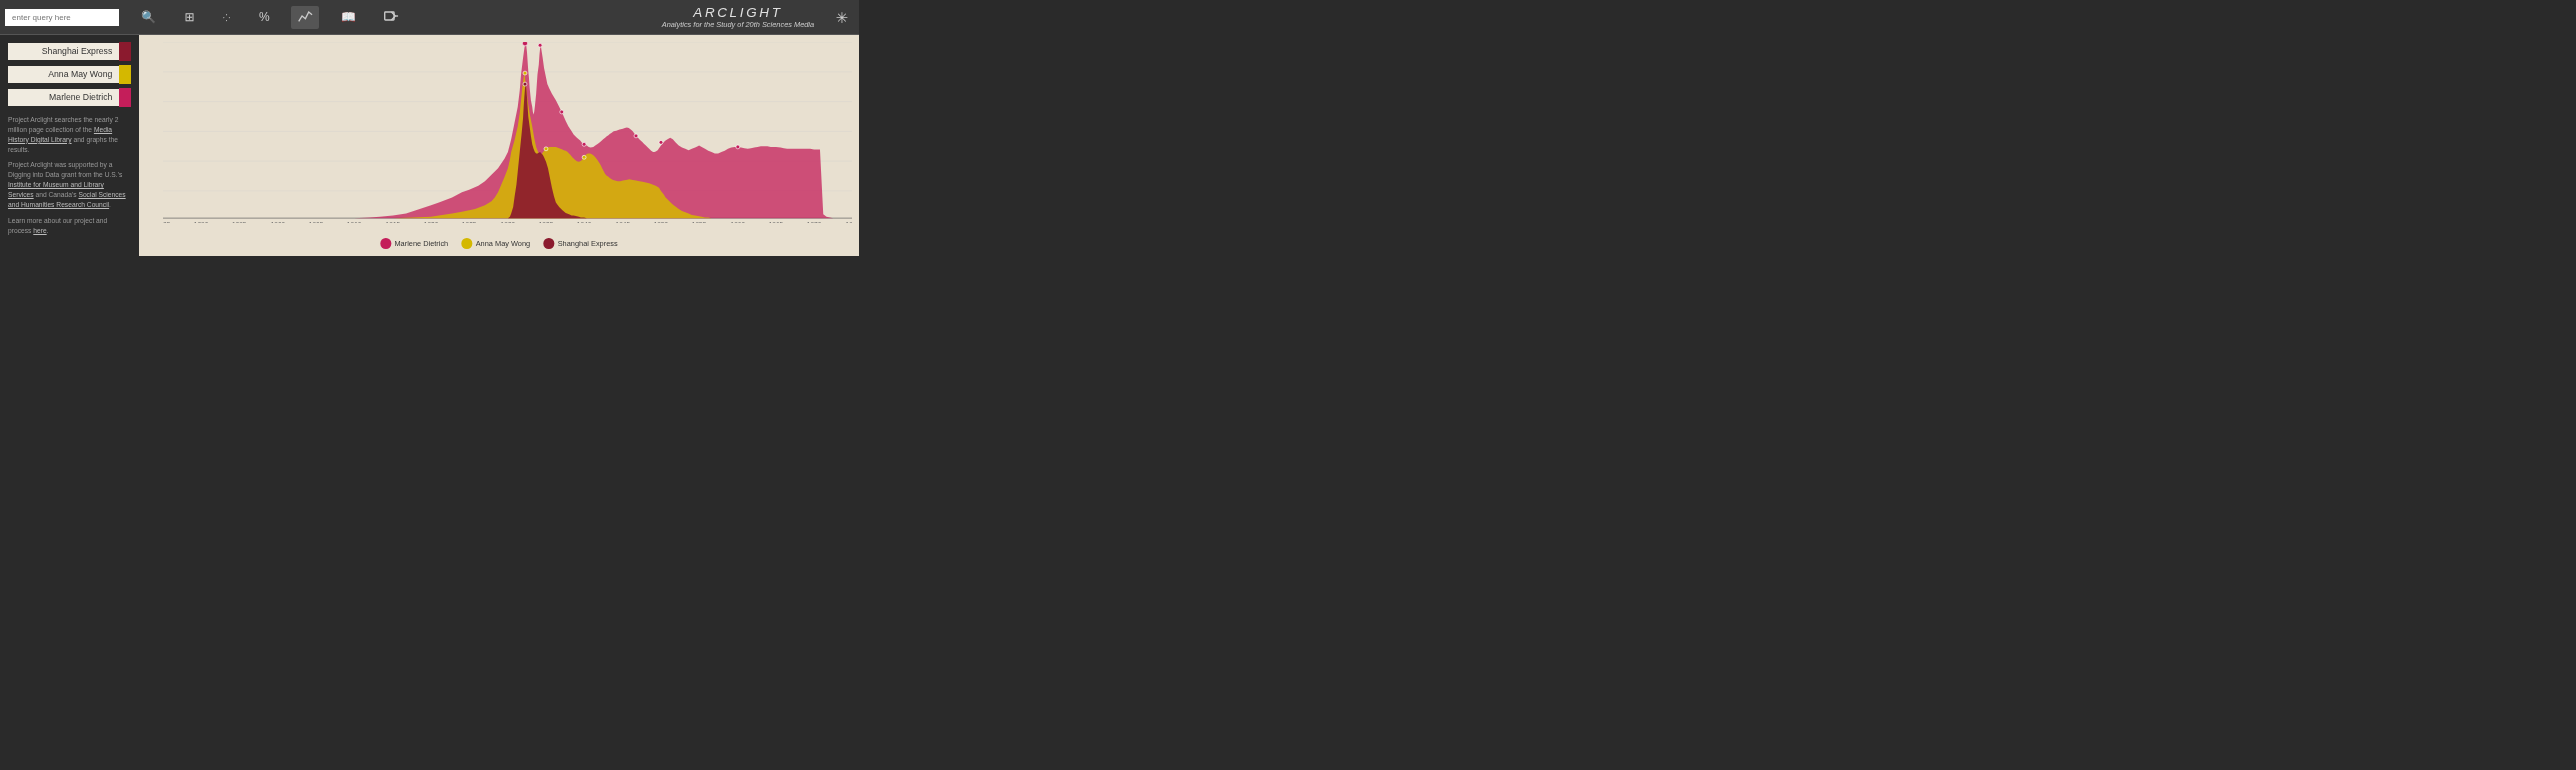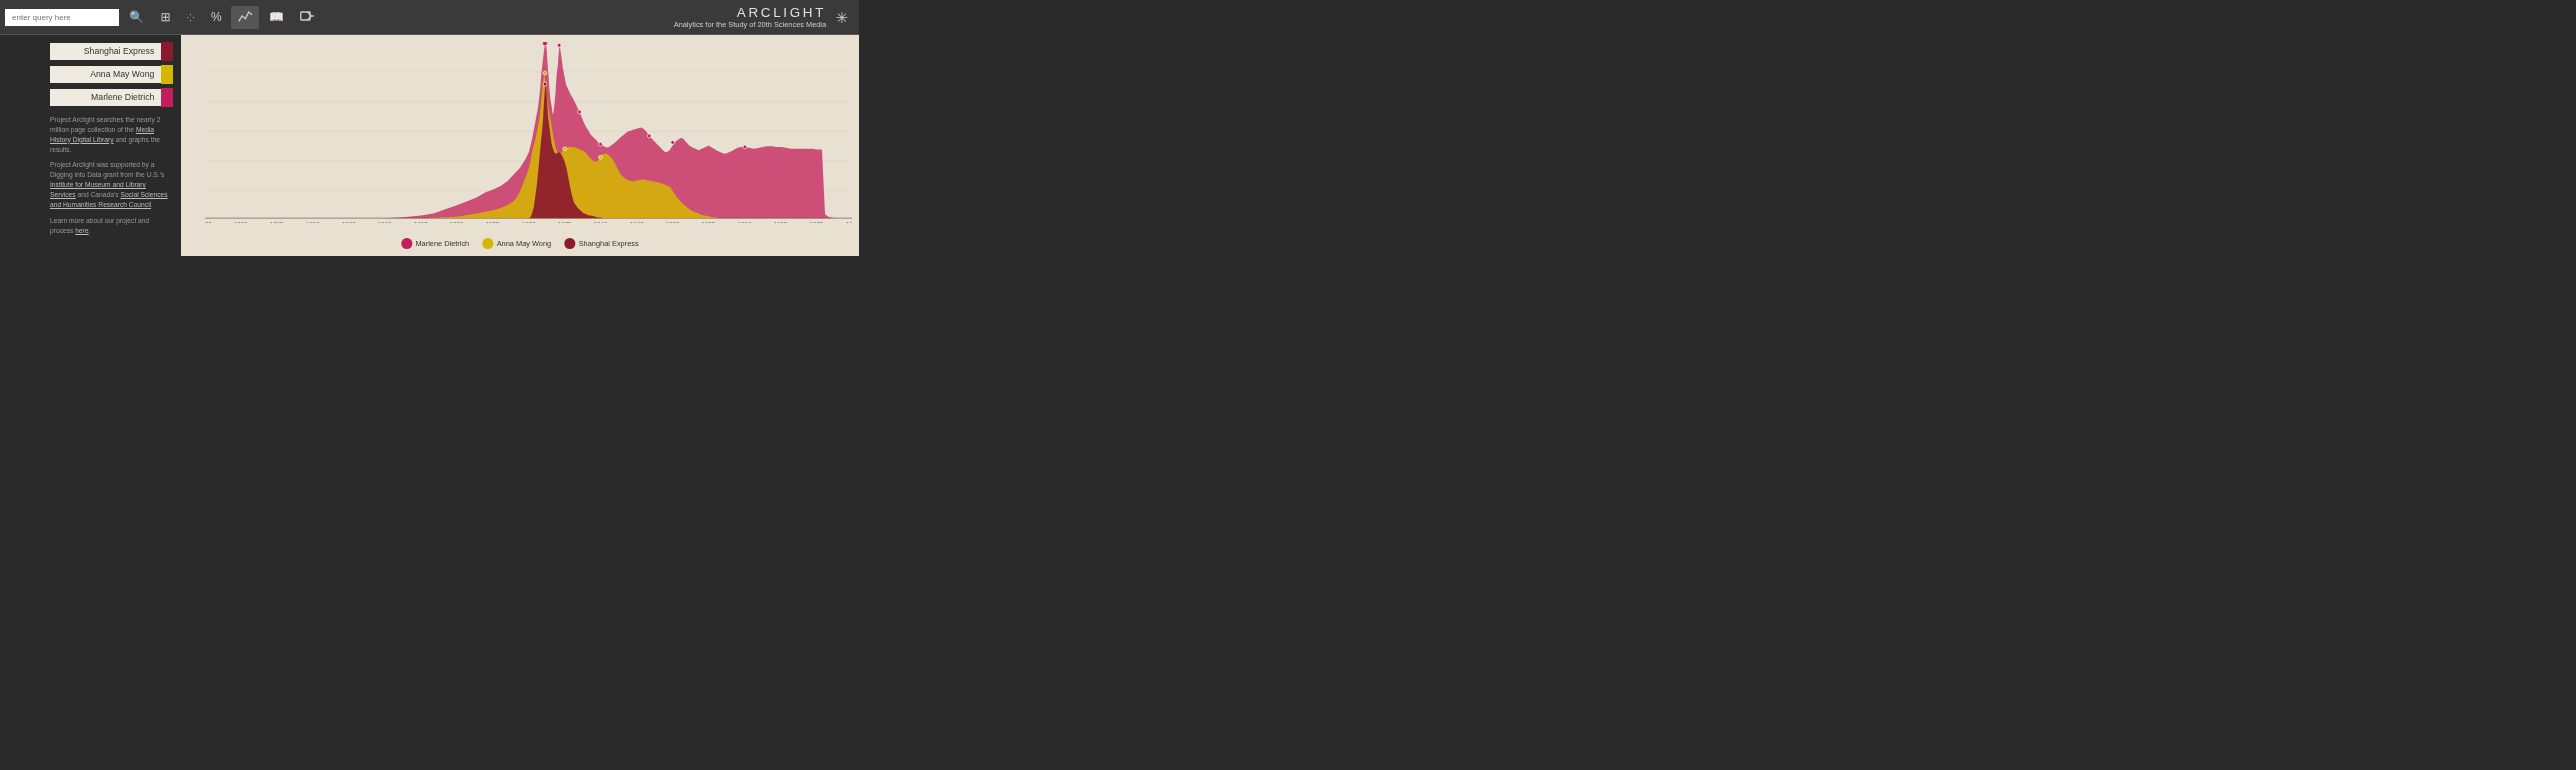--- a/index.html
+++ b/index.html
@@ -5,21 +5,21 @@
     * { margin: 0; padding: 0; box-sizing: border-box; }
     body { background: #2a2a2a; font-family: Arial, sans-serif; width: 859px; height: 256px; overflow: hidden; }
 
     
     #toolbar {
       background: #3a3a3a;
       height: 35px;
       display: flex;
       align-items: center;
       padding: 0 5.4px;
-      gap: 3px;
+      gap: 15px;
       border-bottom: 0.7px solid #555;
     }
     #search-input {
       background: #fff;
       border: none;
       padding: 4px 6.7px;
       width: 114px;
       font-size: 8px;
       color: #999;
     }
@@ -30,34 +30,34 @@
       font-size: 12px;
       padding: 4px 6.7px;
       cursor: pointer;
       border-radius: 2px;
     }
     .toolbar-btn.active { background: #555; color: #fff; }
     .toolbar-spacer { flex: 1; }
     #arclight-logo {
       color: #ccc;
       font-size: 7.4px;
-      text-align: right;
+      text-align: center;
       padding-right: 6.7px;
+      font-style: italic;
     }
     #arclight-logo .logo-title {
       font-size: 13.4px;
       letter-spacing: 2.7px;
       color: #e0e0e0;
     }
 
     
     #main {
       display: flex;
       height: 222px;
-      margin-left: 42px;
     }
 
     
     #sidebar {
       width: 139px;
       background: #2a2a2a;
       padding: 6.7px 8px;
       flex-shrink: 0;
       overflow-y: auto;
     }

